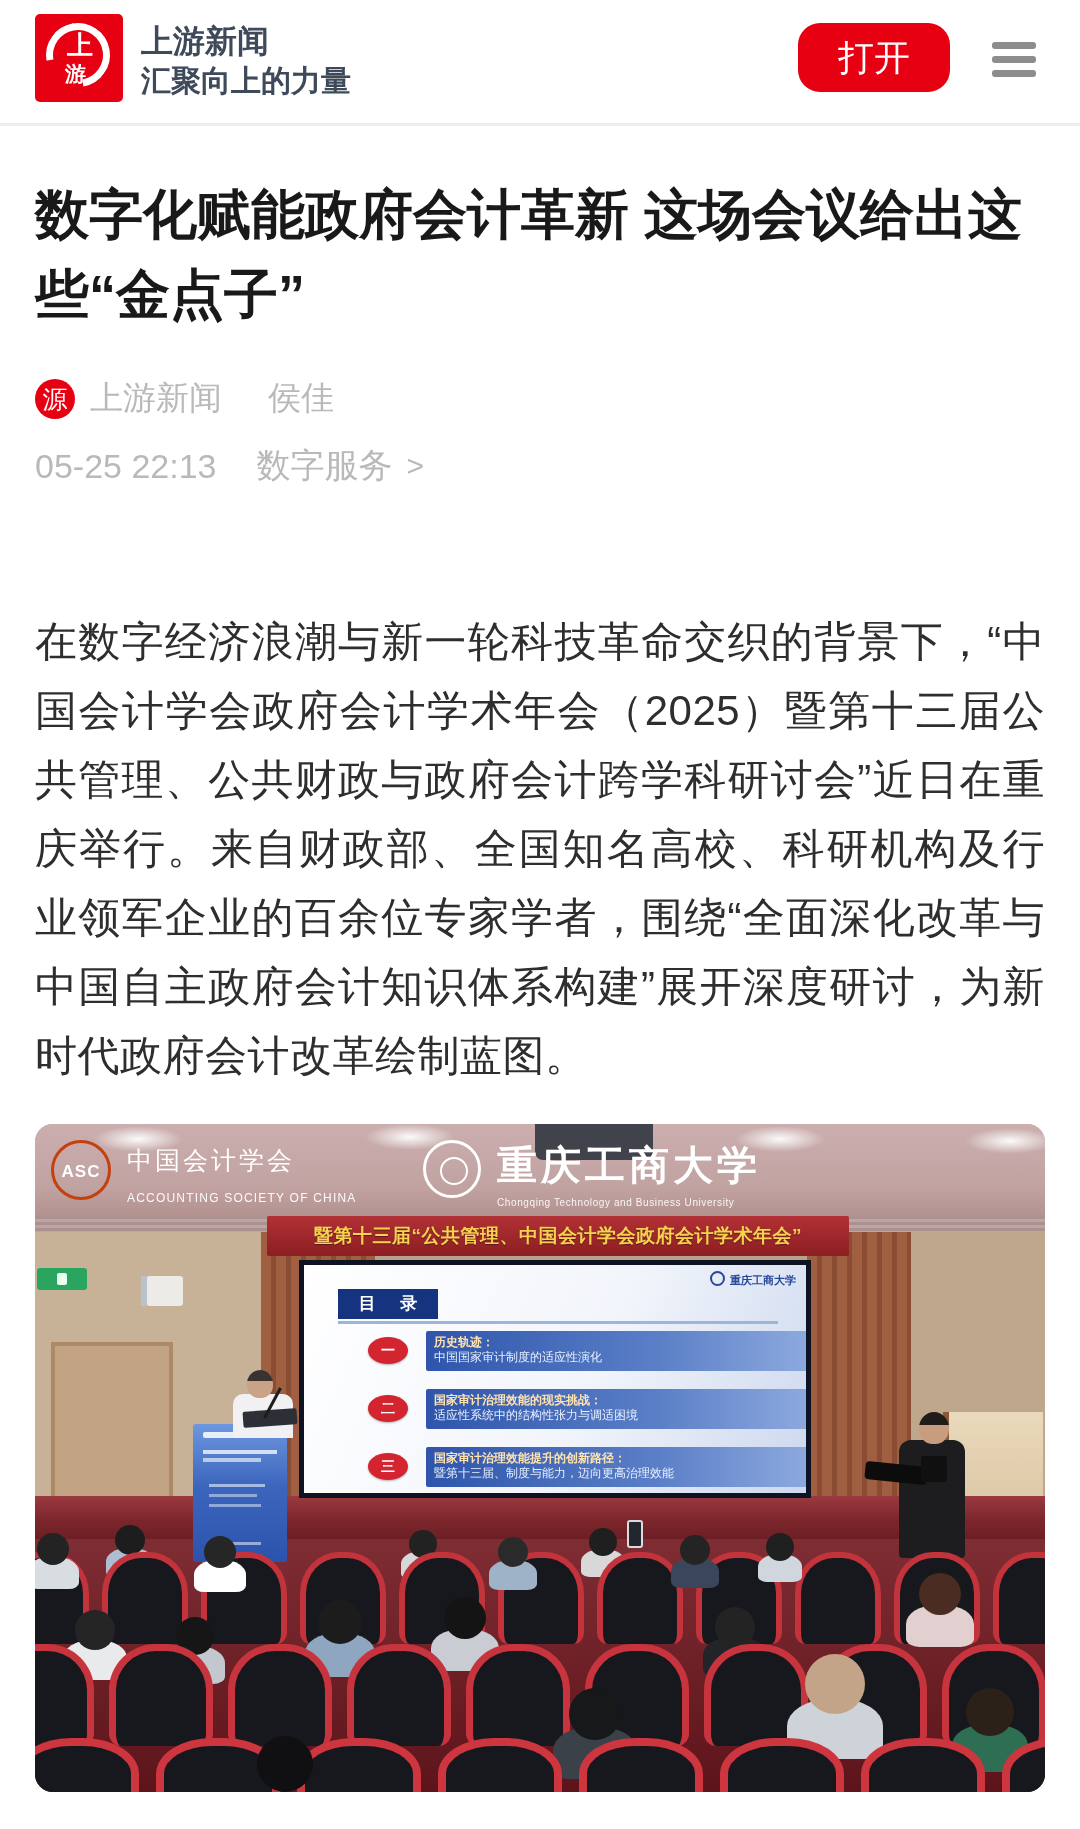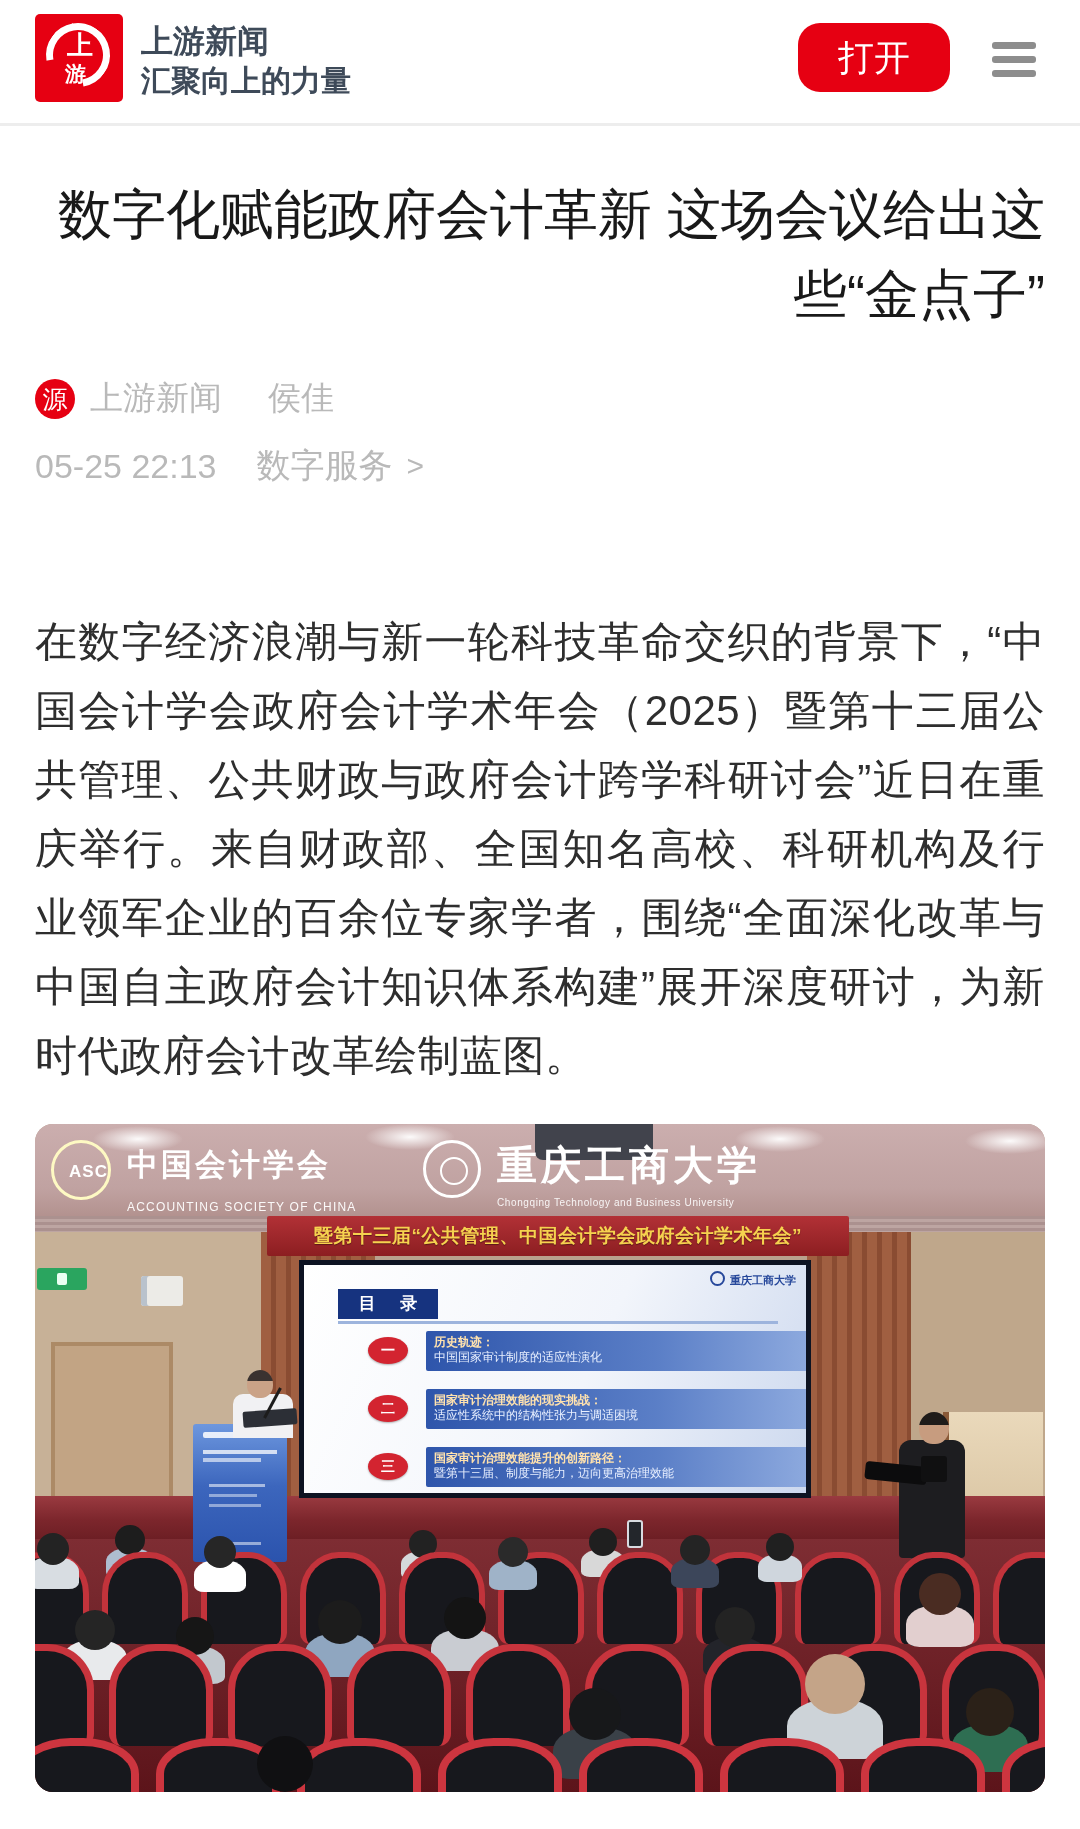--- a/index.html
+++ b/index.html
@@ -21,45 +21,45 @@
   .app-name { font-size:32px; font-weight:700; line-height:38px; }
   .app-tagline { font-size:30px; font-weight:600; line-height:38px; margin-top:2px; }
   .open-btn { position:absolute; left:798px; top:23px; width:152px; height:69px; background:#e60012; border:none;
               border-radius:22px; color:#fff; font-size:36px; text-align:center; line-height:69px; cursor:pointer;
               font-family:inherit; }
   .menu-btn { position:absolute; left:992px; top:39px; width:44px; height:48px; cursor:pointer; background:none; border:none; }
   .menu-btn span { display:block; width:44px; height:7px; background:#8d8d8d; border-radius:3px; margin-bottom:7px; }
 
   
   .article { padding:0 35px; }
-  .article-title { margin-top:48px; font-size:54px; line-height:80px; font-weight:400; color:#191919;text-align:right; }
+  .article-title { margin-top:48px; font-size:54px; line-height:80px; font-weight:700; color:#191919; }
   .meta-source { margin-top:42px; display:flex; align-items:center; }
   .src-badge { width:40px; height:40px; border-radius:50%; background:#e60012; color:#fff; font-size:25px;
                text-align:center; line-height:40px; flex:0 0 auto; }
   .src-name { margin-left:15px; color:#b9b9b9; font-size:33px; }
   .src-author { margin-left:46px; color:#b9b9b9; font-size:33px; }
   .meta-date { margin-top:22px; display:flex; align-items:center; color:#b9b9b9; font-size:34px; }
   .meta-cat { margin-left:40px; cursor:pointer; }
   .meta-arrow { margin-left:14px; font-size:30px; color:#b9b9b9; cursor:pointer; }
   .article-body { margin-top:118px; font-size:42px; line-height:69px; color:#2e2e2e; text-align:justify; letter-spacing:.5px; }
 
   
   .photo { position:relative; margin:34px auto 0 auto; width:1010px; height:668px; border-radius:18px;
            overflow:hidden; background:#b9a28d; cursor:pointer; }
   .ph-top { position:absolute; left:0; top:0; width:1010px; height:92px; z-index:6;
             background:linear-gradient(180deg,#cbaeae 0%,#c0a2a1 70%,#b3928f 100%); }
   .ph-light { position:absolute; width:90px; height:26px; border-radius:50%; z-index:7;
               background:radial-gradient(closest-side,rgba(255,255,255,.95),rgba(255,255,255,0)); }
   .ph-vent { position:absolute; left:0; top:92px; width:1010px; height:16px; z-index:6;
              background:repeating-linear-gradient(180deg,#ab918f 0 3px,#bda5a2 3px 6px); }
   .projector { position:absolute; left:500px; top:0; width:118px; height:36px; background:#41434c; border-radius:0 0 8px 8px; z-index:8; }
-  .asc-circle { position:absolute; left:16px; top:16px; width:60px; height:60px; border:3px solid #fef9c3; border-radius:50%;
-                color:#fff; font-size:17px; font-weight:bold; text-align:right; line-height:58px; z-index:8; letter-spacing:1px; }
+  .asc-circle { position:absolute; left:16px; top:16px; width:60px; height:60px; border:3px solid #c2410c; border-radius:50%;
+                color:#fff; font-size:17px; font-weight:bold; text-align:center; line-height:58px; z-index:8; letter-spacing:1px; }
   .left-logo-txt { position:absolute; left:92px; top:20px; z-index:8; color:#fff; }
-  .left-logo-name { font-size:31px; font-weight:700; letter-spacing:3px; }
+  .left-logo-name { font-size:25px; font-weight:400; letter-spacing:3px; }
   .left-logo-en { font-size:12px; letter-spacing:1.2px; margin-top:14px; opacity:.95; }
   .cq-emblem { position:absolute; left:388px; top:16px; width:58px; height:58px; border:3px solid #fff; border-radius:50%; z-index:8; }
   .cq-emblem::after { content:""; position:absolute; left:14px; top:14px; width:24px; height:24px; border:2px solid #fff; border-radius:50%; }
   .right-logo-txt { position:absolute; left:462px; top:14px; z-index:8; color:#fff; }
   .right-logo-name { font-size:40px; font-weight:700; font-family:"Liberation Serif","DejaVu Serif",serif; letter-spacing:4px; }
   .right-logo-en { font-size:10px; letter-spacing:.6px; margin-top:4px; opacity:.9; }
 
   .wall-left { position:absolute; left:0; top:100px; width:252px; height:380px; background:#c7b197; z-index:4; }
   .door-left { position:absolute; left:16px; top:118px; width:122px; height:262px; background:#c2a484; border:4px solid #ac8a66; z-index:5; }
   .exit-sign { position:absolute; left:2px; top:44px; width:50px; height:22px; background:#2aa55f; border-radius:3px; z-index:6; }

